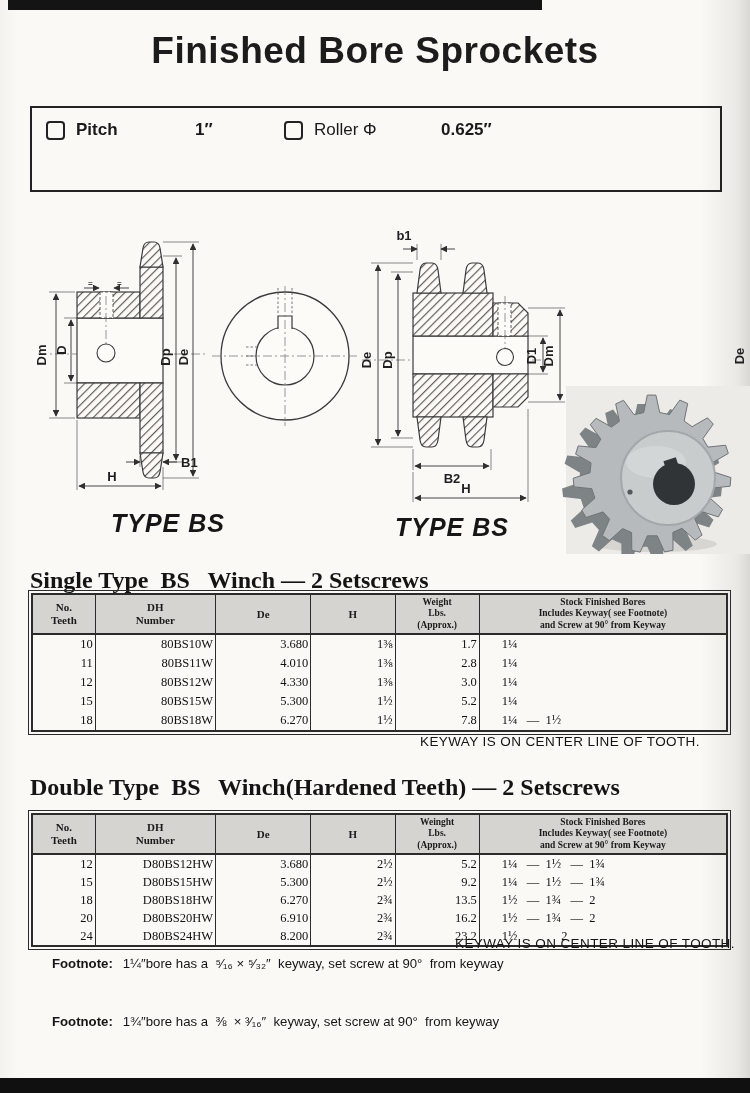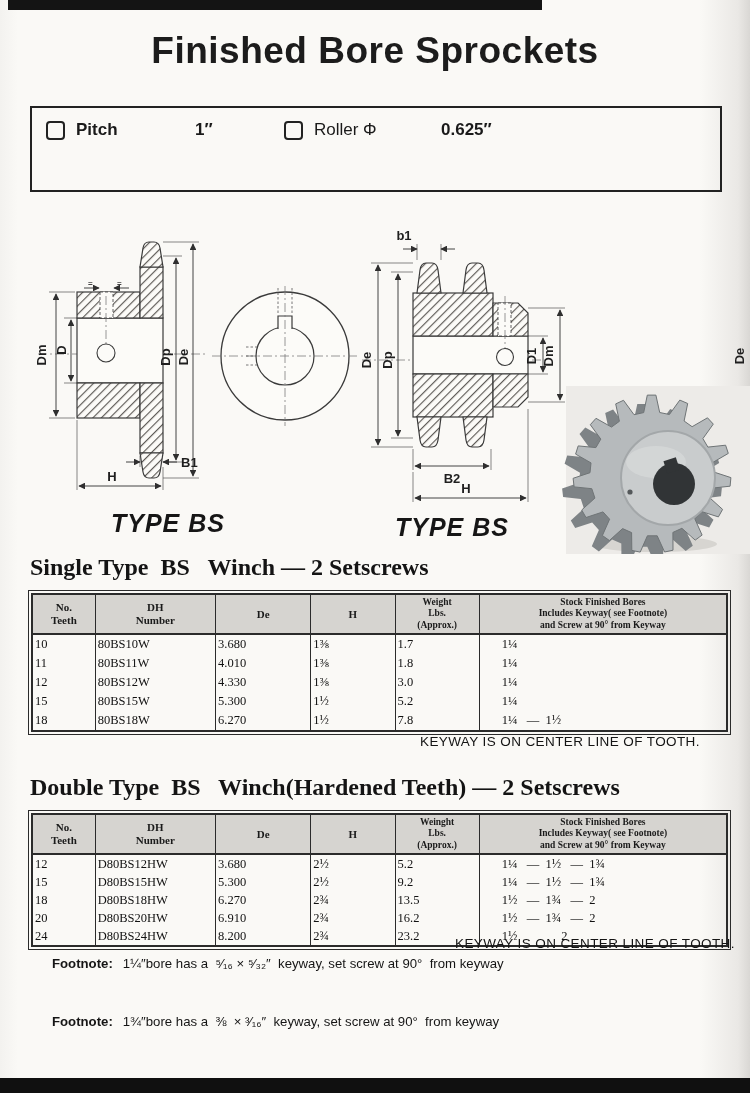--- a/index.html
+++ b/index.html
@@ -32,32 +32,32 @@
   .dim{stroke:#2f2f2f;stroke-width:0.9;fill:none;}
   .ext{stroke:#555;stroke-width:0.7;}
   .cl{stroke:#777;stroke-width:0.75;stroke-dasharray:9 3 2 3;fill:none;}
   .hid{stroke:#555;stroke-width:0.8;stroke-dasharray:2.5 2;}
   .dlabel{font:bold 13px "Liberation Sans","DejaVu Sans",sans-serif;fill:#1f1f1f;}
   .caption{font:italic bold 25px "Liberation Sans","DejaVu Sans",sans-serif;fill:#161616;letter-spacing:1px;}
   .tinymark{font:bold 8px "Liberation Sans",sans-serif;fill:#444;}
   
   .sec-title{position:absolute;left:30px;font-family:"Liberation Serif","DejaVu Serif",serif;
              font-size:24px;font-weight:bold;white-space:pre;color:#141414;}
-  .sec-title.single{top:554px;}
+  .sec-title.single{top:567px;}
   .sec-title.double{top:774px;}
   
   .tbl-outer{position:absolute;left:28px;width:697px;border:1px solid #2b2b2b;padding:2px;}
   .tbl-outer.single{top:590px;}
   .tbl-outer.double{top:810px;}
   .tbl-inner{border:2px solid #2b2b2b;}
   table{border-collapse:collapse;width:100%;table-layout:fixed;font-family:"Liberation Serif","DejaVu Serif",serif;}
   th{background:#d6d4d0;border-bottom:2px solid #2b2b2b;padding:2px 1px;vertical-align:middle;}
   th,td{border-right:1.2px solid #2b2b2b;}
   th:last-child,td:last-child{border-right:none;}
-  td{padding:0 2px;text-align:left;font-size:12.5px;height:19px;color:#111;}
+  td{padding:0 2px;text-align:right;font-size:12.5px;height:19px;color:#111;}
   .double-tbl td{height:18px;}
   td.bores{text-align:left;padding-left:22px;white-space:pre;}
   .h1l{font-size:11px;font-weight:bold;line-height:1.15;}
   .h2l{font-size:9.5px;font-weight:bold;line-height:1.2;}
   .keyway-note{position:absolute;font-size:13.5px;letter-spacing:0.4px;color:#141414;}
   .keyway-note.n1{left:420px;top:734px;}
   .keyway-note.n2{left:455px;top:936px;}
   
   .footnotes{position:absolute;left:30px;top:941px;}
   .fn{font-size:13.2px;margin-bottom:13px;white-space:pre;color:#151515;}
@@ -277,21 +277,21 @@
             <td>3.680</td>
               <td>1⅜</td>
             <td>1.7</td>
               <td class="bores">1¼</td>
           </tr>
           <tr>
             <td>11</td>
               <td>80BS11W</td>
             <td>4.010</td>
               <td>1⅜</td>
-            <td>1.8</td>
+            <td>2.8</td>
               <td class="bores">1¼</td>
           </tr>
           <tr>
             <td>12</td>
               <td>80BS12W</td>
             <td>4.330</td>
               <td>1⅜</td>
             <td>3.0</td>
               <td class="bores">1¼</td>
           </tr>

